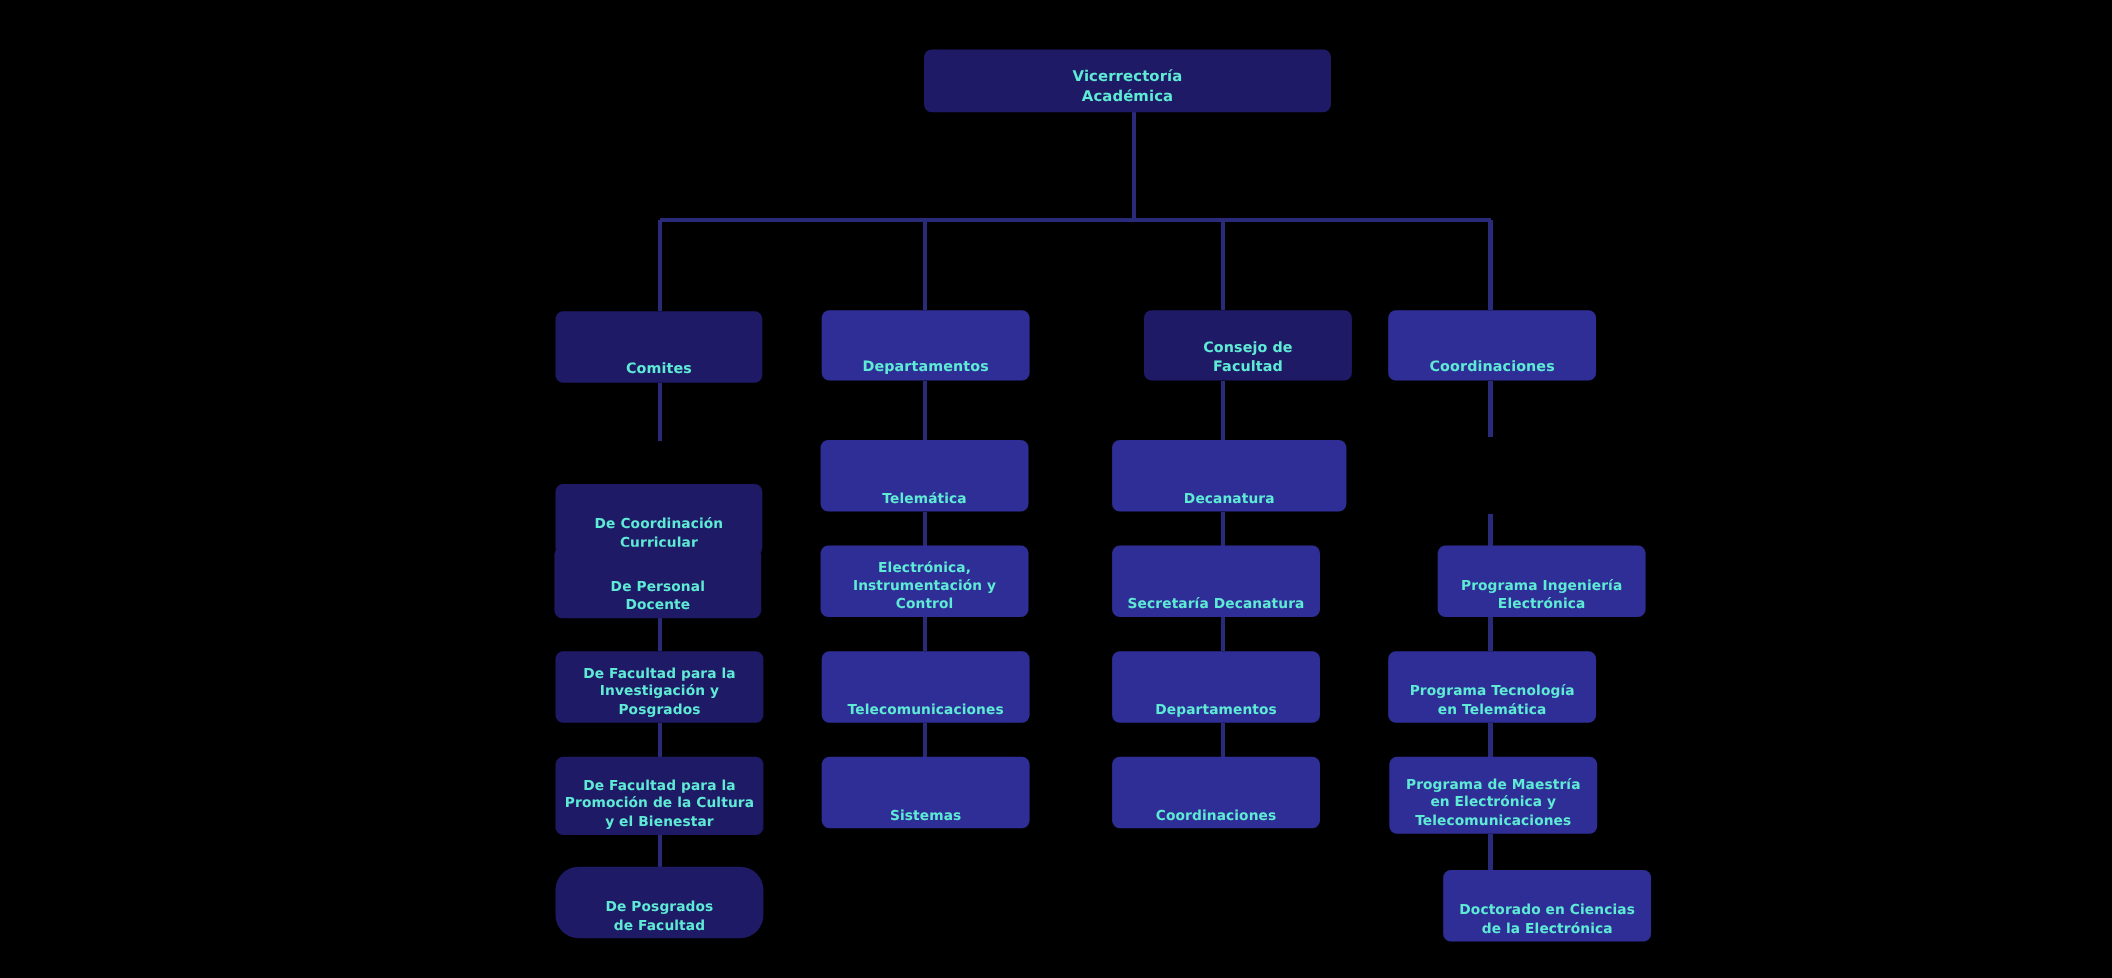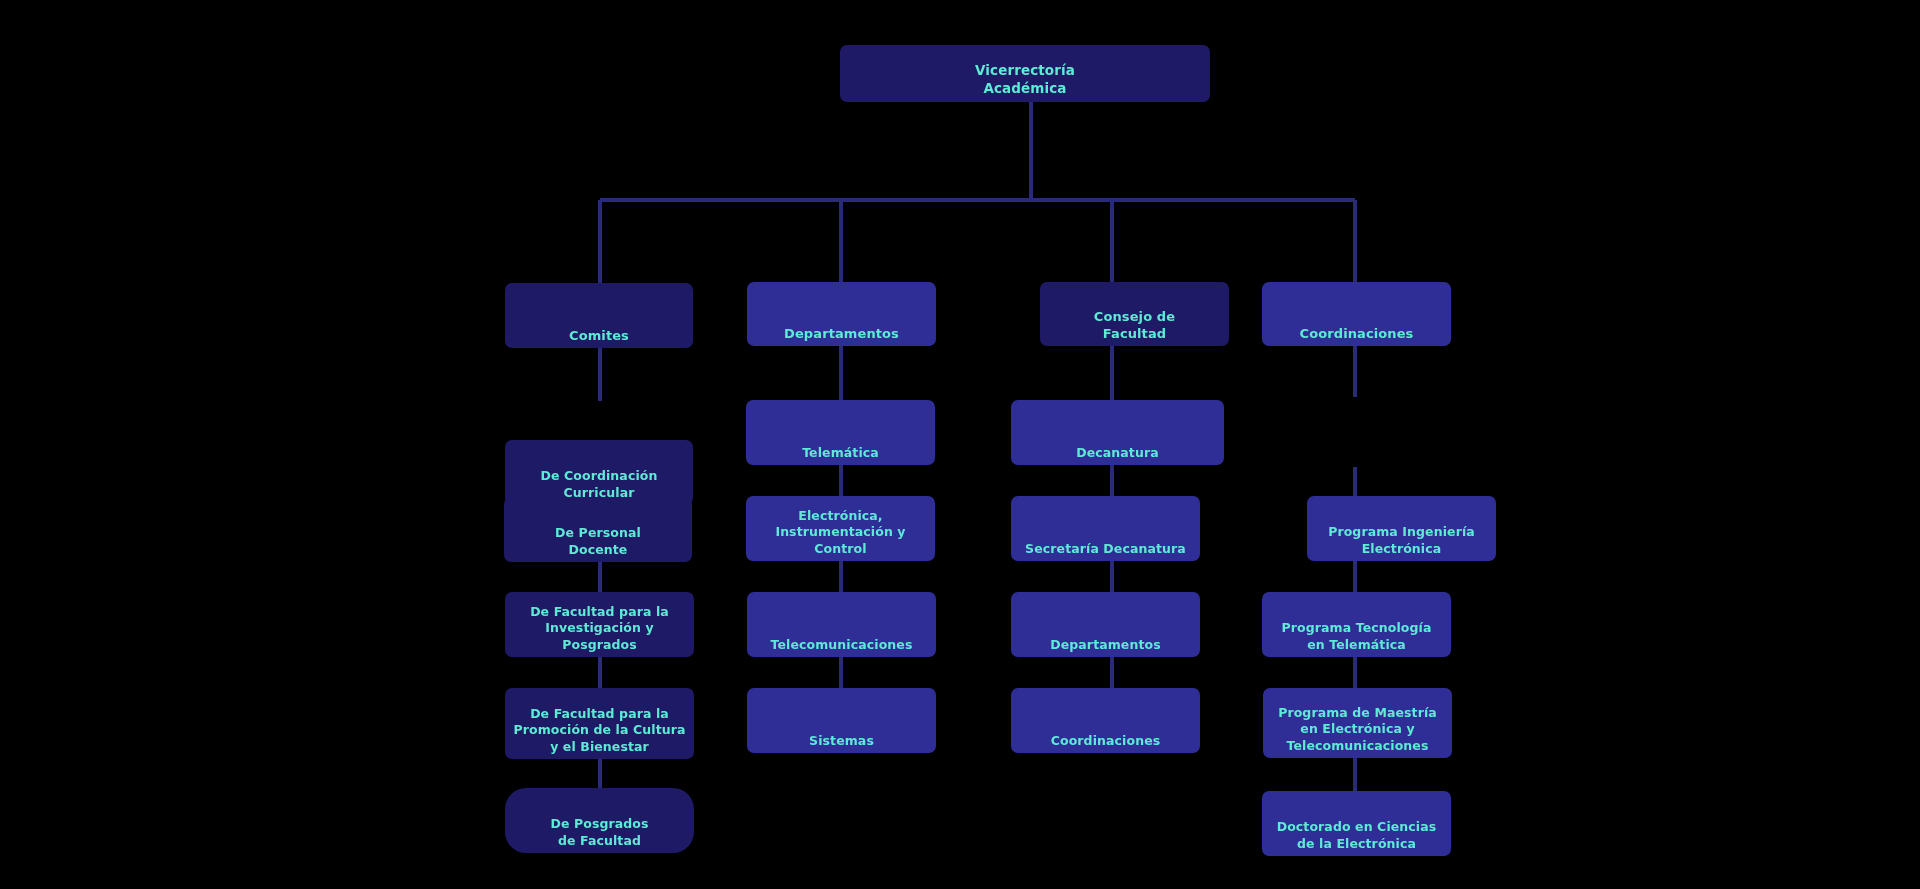--- a/index.html
+++ b/index.html
@@ -149,17 +149,17 @@
     </div>
     <div class="node tone-light fs-l3" style="left: 1262px; top: 592px; width: 189px; height: 65px;">
       <span class="node-label">Programa Tecnología
 en Telemática</span>
     </div>
     <div class="node tone-light fs-l3" style="left: 1263px; top: 688px; width: 189px; height: 70px;">
       <span class="node-label">Programa de Maestría
 en Electrónica y
 Telecomunicaciones</span>
     </div>
-    <div class="node tone-light fs-l3" style="left: 1262px; top: 791px; width: 189px; height: 65px;">
+    <div class="node tone-light fs-l3" style="left: 1312px; top: 791px; width: 189px; height: 65px;">
       <span class="node-label">Doctorado en Ciencias
 de la Electrónica</span>
     </div>
   </div>
 
 </body></html>

